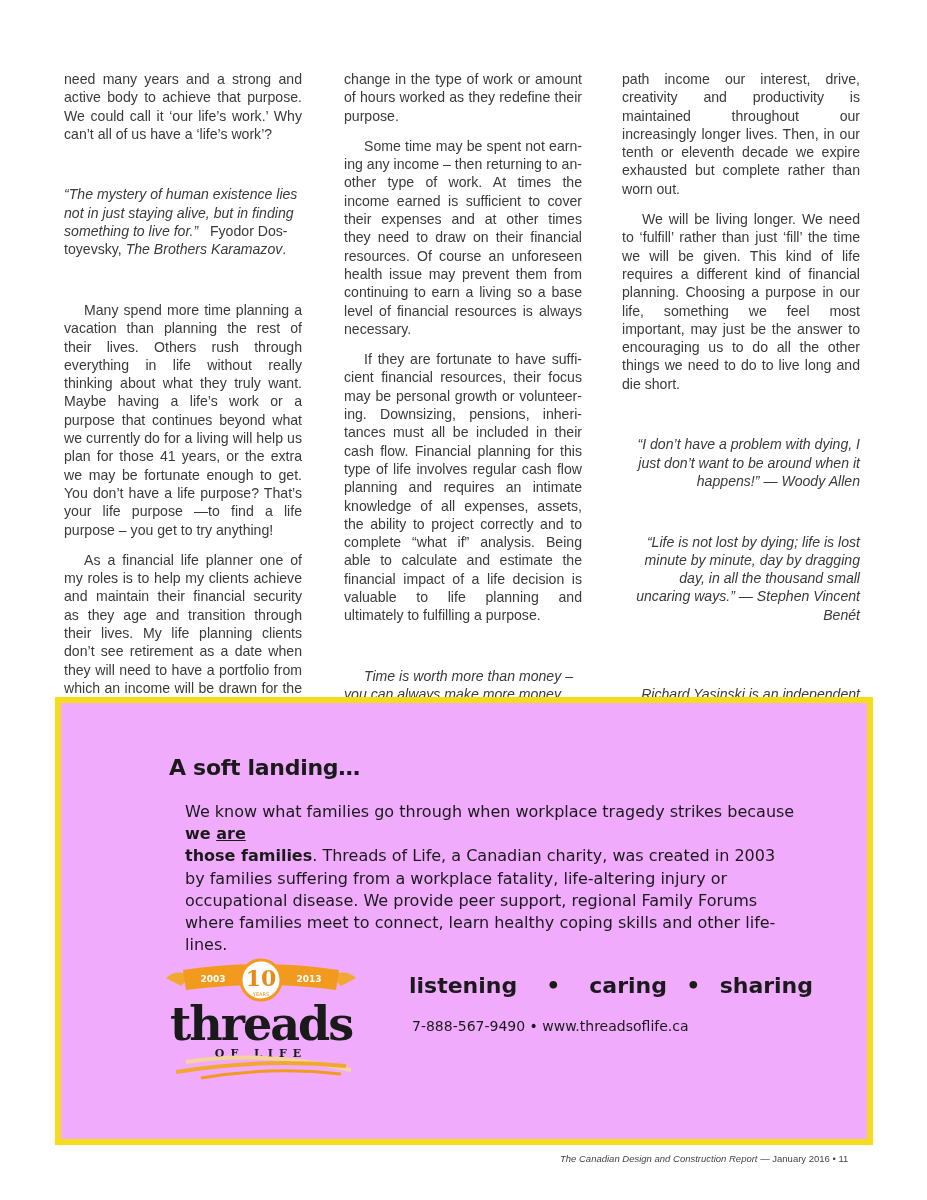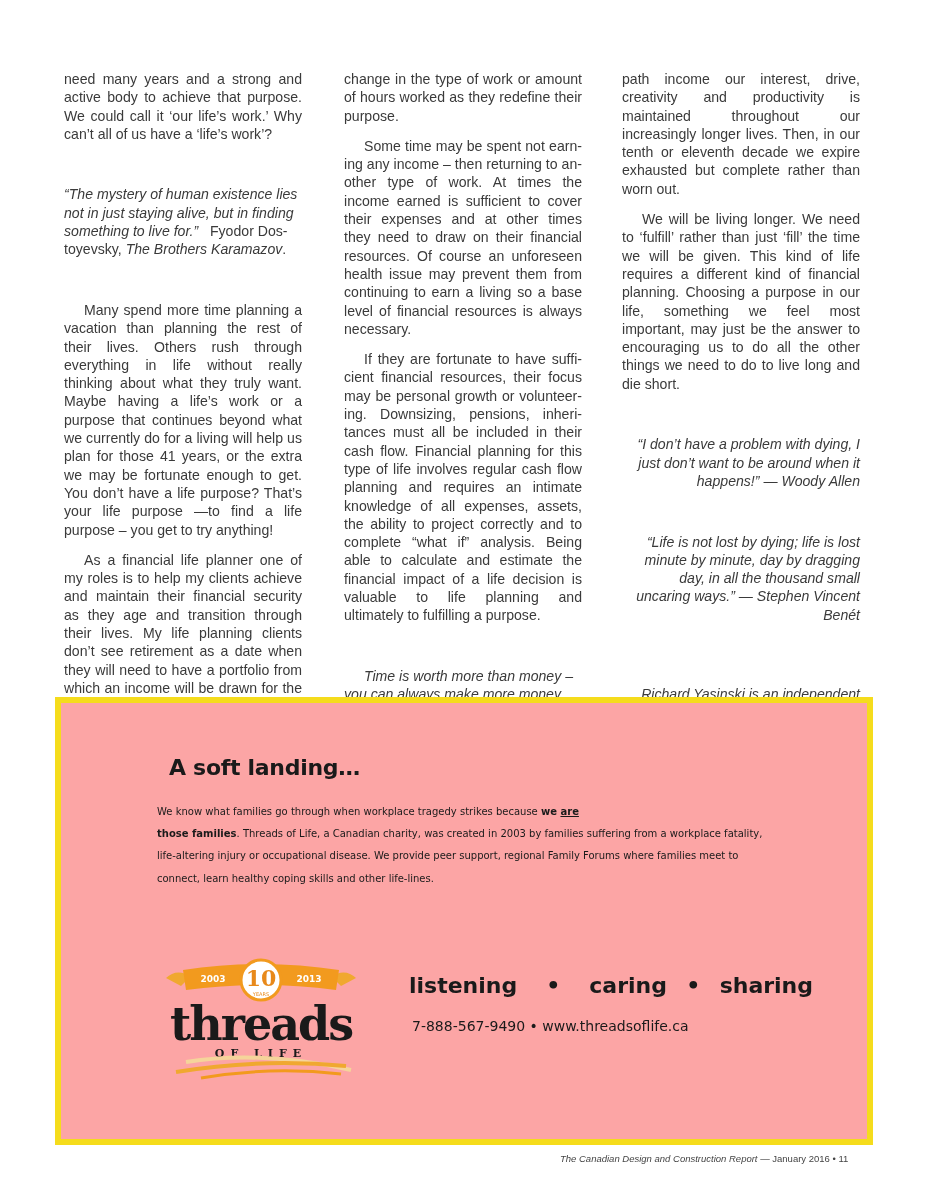--- a/index.html
+++ b/index.html
@@ -7,23 +7,23 @@
   .col { position:absolute; top:58px; width:262px; font-size:14.1px; line-height:18.3px; text-align:justify; hyphens:manual; }
   .col p { margin:12px; }
   .col p.ind { text-indent:20px; }
   .col1 { left:52px; }
   .col2 { left:332px; }
   .col3 { left:610px; }
   .quote { font-style:italic; text-align:left; }
   .gap { height:18.3px; }
   .right { text-align:right; font-style:italic; }
   a.link { color:#3a6ea8; text-decoration:none; }
-  .ad { position:absolute; left:55px; top:697px; width:806px; height:436px; border:6px solid #f5dc1c; background:#fca5a5; }
+  .ad { position:absolute; left:55px; top:697px; width:806px; height:436px; border:6px solid #f5dc1c; background:#f0abfc; }
   .ad-title { position:absolute; left:108px; top:52px; font-family:"DejaVu Sans", sans-serif; font-weight:bold; font-size:22px; color:#1a1a1a; letter-spacing:-0.3px; }
-  .ad-body { position:absolute; left:96px; top:98px; width:610px; font-family:"DejaVu Sans", sans-serif; font-size:10px; line-height:22.2px; color:#1a1a1a; }
+  .ad-body { position:absolute; left:124px; top:98px; width:610px; font-family:"DejaVu Sans", sans-serif; font-size:16px; line-height:22.2px; color:#1a1a1a; }
   .ad-body b { font-weight:bold; }
   .ad-body u { text-decoration:underline; }
   .tagline { position:absolute; left:348px; top:270px; font-family:"DejaVu Sans", sans-serif; font-weight:bold; font-size:22px; color:#1a1a1a; word-spacing:2px; }
   .contact { position:absolute; left:351px; top:315px; font-family:"DejaVu Sans", sans-serif; font-size:14px; color:#1a1a1a; }
   .logo { position:absolute; left:100px; top:255px; width:200px; height:130px; }
   .footer { position:absolute; left:560px; top:1153px; width:313px; text-align:left; font-size:9.5px; color:#444; }
   .footer .pub { font-style:italic; }
 </style>
 </head>
 <body>

